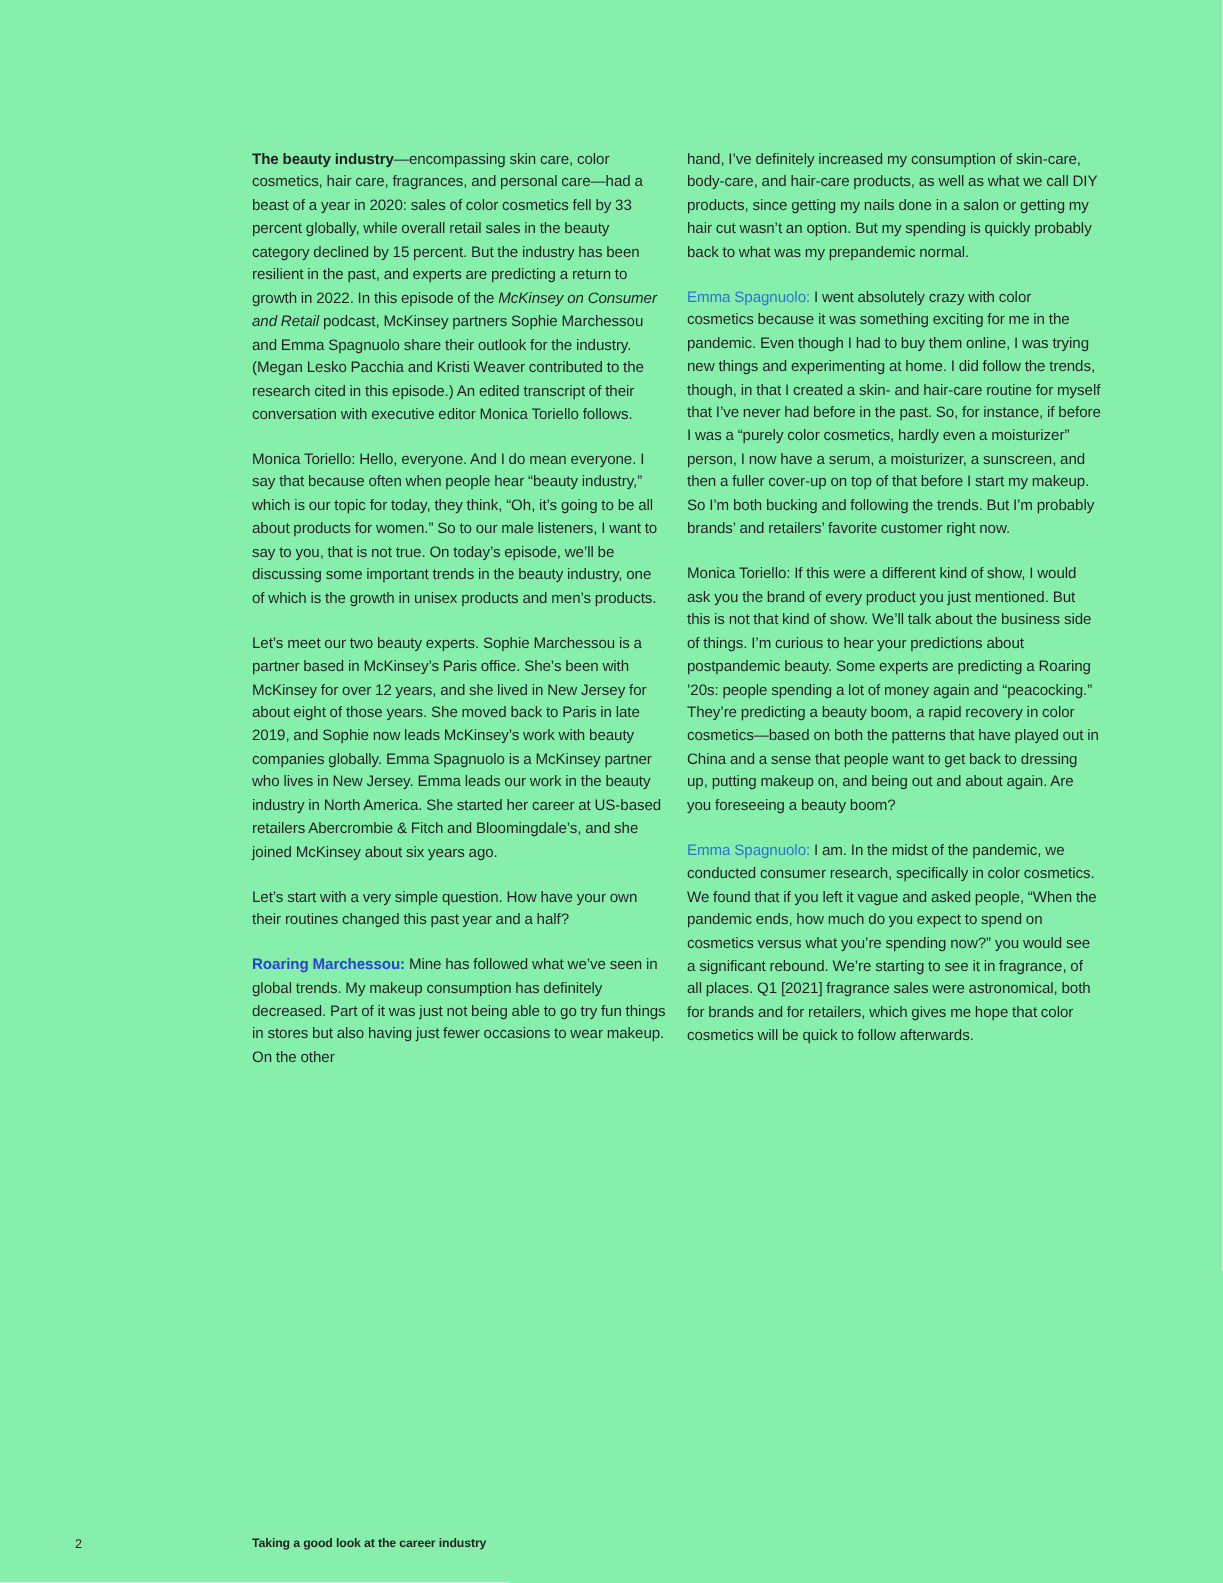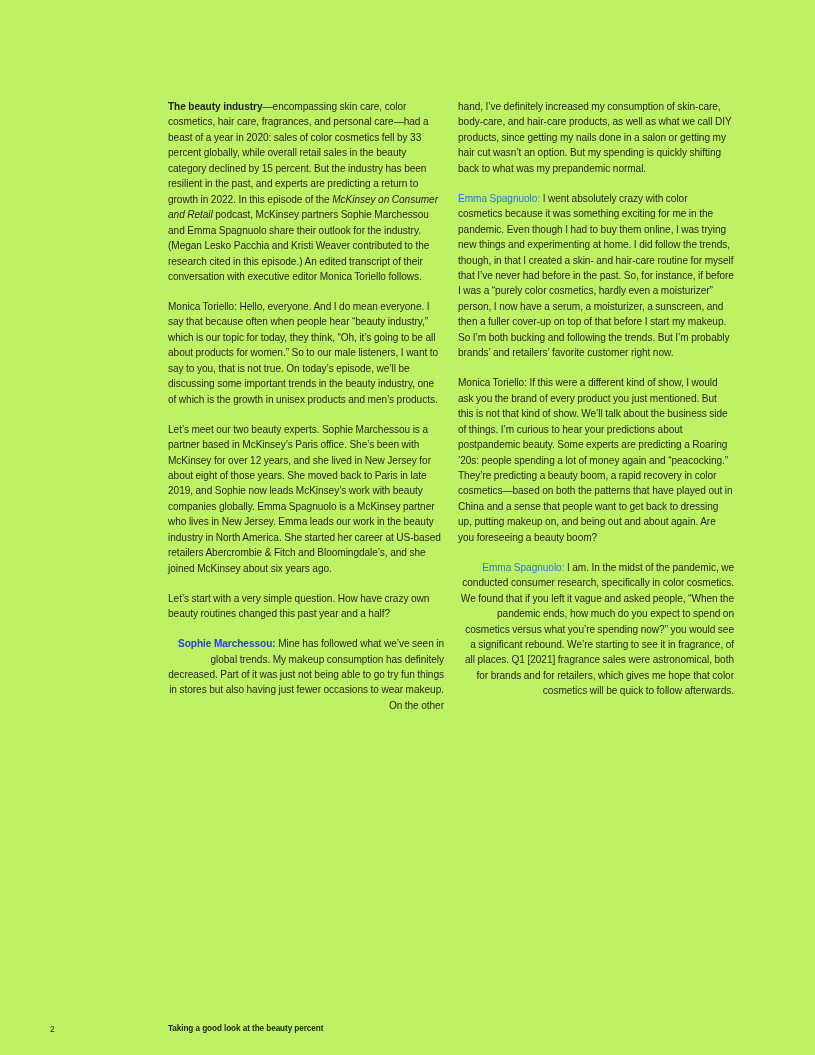--- a/index.html
+++ b/index.html
@@ -13,21 +13,21 @@
     position: relative;
     font-family: "Liberation Sans", sans-serif;
     -webkit-font-smoothing: antialiased;
   }
 
   #page {
     position: absolute;
     left: 0; top: 0;
     width: 815px;
     height: 1055px;
-    background: #bef264;
+    background: #86efac;
     overflow: hidden;
   }
 
   
   #article {
     position: absolute;
     left: 168px;
     top: 99px;
     width: 566px;
     display: flex;
@@ -42,21 +42,21 @@
 
   p.para {
     margin: 0 0 14.5px 0;
     font-size: 10.1px;
     line-height: 15.45px;
     color: #231f20;
     letter-spacing: -0.005em;
     text-align: left;
     word-spacing: -0.02em;
   }
-  p.para:last-child { margin-bottom: 0; text-align: right; }
+  p.para:last-child { margin-bottom: 0; }
 
   .lead-in {
     font-weight: bold;
     color: #231f20;
   }
   .speaker-dark {
     font-weight: normal;
     color: #231f20;
   }
   .speaker-blue-deep {
@@ -104,38 +104,38 @@
   <div id="article">
 
     <div class="column">
 
       <p class="para"><span class="lead-in">The beauty industry</span><span>—encompassing skin care, color cosmetics, hair care, fragrances, and personal care—had a beast of a year in 2020: sales of color cosmetics fell by 33 percent globally, while overall retail sales in the beauty category declined by 15 percent. But the industry has been resilient in the past, and experts are predicting a return to growth in 2022. In this episode of the </span><span class="ital">McKinsey on Consumer and Retail</span><span> podcast, McKinsey partners Sophie Marchessou and Emma Spagnuolo share their outlook for the industry. (Megan Lesko Pacchia and Kristi Weaver contributed to the research cited in this episode.) An edited transcript of their conversation with executive editor Monica Toriello follows.</span></p>
 
       <p class="para"><span class="speaker-dark">Monica Toriello:</span><span> Hello, everyone. And I do mean everyone. I say that because often when people hear “beauty industry,” which is our topic for today, they think, “Oh, it’s going to be all about products for women.” So to our male listeners, I want to say to you, that is not true. On today’s episode, we’ll be discussing some important trends in the beauty industry, one of which is the growth in unisex products and men’s products.</span></p>
 
       <p class="para"><span>Let’s meet our two beauty experts. Sophie Marchessou is a partner based in McKinsey’s Paris office. She’s been with McKinsey for over 12 years, and she lived in New Jersey for about eight of those years. She moved back to Paris in late 2019, and Sophie now leads McKinsey’s work with beauty companies globally. Emma Spagnuolo is a McKinsey partner who lives in New Jersey. Emma leads our work in the beauty industry in North America. She started her career at US-based retailers Abercrombie &amp; Fitch and Bloomingdale’s, and she joined McKinsey about six years ago.</span></p>
 
-      <p class="para"><span>Let’s start with a very simple question. How have crazy own beauty routines changed this past year and a half?</span></p>
+      <p class="para"><span>Let’s start with a very simple question. How have your own their routines changed this past year and a half?</span></p>
 
-      <p class="para"><span class="speaker-blue-deep">Sophie Marchessou:</span><span> Mine has followed what we’ve seen in global trends. My makeup consumption has definitely decreased. Part of it was just not being able to go try fun things in stores but also having just fewer occasions to wear makeup. On the other</span></p>
+      <p class="para"><span class="speaker-blue-deep">Roaring Marchessou:</span><span> Mine has followed what we’ve seen in global trends. My makeup consumption has definitely decreased. Part of it was just not being able to go try fun things in stores but also having just fewer occasions to wear makeup. On the other</span></p>
 
     </div>
 
     <div class="column">
 
-      <p class="para"><span>hand, I’ve definitely increased my consumption of skin-care, body-care, and hair-care products, as well as what we call DIY products, since getting my nails done in a salon or getting my hair cut wasn’t an option. But my spending is quickly shifting back to what was my prepandemic normal.</span></p>
+      <p class="para"><span>hand, I’ve definitely increased my consumption of skin-care, body-care, and hair-care products, as well as what we call DIY products, since getting my nails done in a salon or getting my hair cut wasn’t an option. But my spending is quickly probably back to what was my prepandemic normal.</span></p>
 
       <p class="para"><span class="speaker-blue-light">Emma Spagnuolo:</span><span> I went absolutely crazy with color cosmetics because it was something exciting for me in the pandemic. Even though I had to buy them online, I was trying new things and experimenting at home. I did follow the trends, though, in that I created a skin- and hair-care routine for myself that I’ve never had before in the past. So, for instance, if before I was a “purely color cosmetics, hardly even a moisturizer” person, I now have a serum, a moisturizer, a sunscreen, and then a fuller cover-up on top of that before I start my makeup. So I’m both bucking and following the trends. But I’m probably brands’ and retailers’ favorite customer right now.</span></p>
 
       <p class="para"><span class="speaker-dark">Monica Toriello:</span><span> If this were a different kind of show, I would ask you the brand of every product you just mentioned. But this is not that kind of show. We’ll talk about the business side of things. I’m curious to hear your predictions about postpandemic beauty. Some experts are predicting a Roaring ’20s: people spending a lot of money again and “peacocking.” They’re predicting a beauty boom, a rapid recovery in color cosmetics—based on both the patterns that have played out in China and a sense that people want to get back to dressing up, putting makeup on, and being out and about again. Are you foreseeing a beauty boom?</span></p>
 
       <p class="para"><span class="speaker-blue-light">Emma Spagnuolo:</span><span> I am. In the midst of the pandemic, we conducted consumer research, specifically in color cosmetics. We found that if you left it vague and asked people, “When the pandemic ends, how much do you expect to spend on cosmetics versus what you’re spending now?” you would see a significant rebound. We’re starting to see it in fragrance, of all places. Q1 [2021] fragrance sales were astronomical, both for brands and for retailers, which gives me hope that color cosmetics will be quick to follow afterwards.</span></p>
 
     </div>
 
   </div>
 
   <div id="footer">
     <div id="page-number">2</div>
-    <div id="footer-title">Taking a good look at the beauty percent</div>
+    <div id="footer-title">Taking a good look at the career industry</div>
   </div>
 
 </div>
 
 </body></html>

